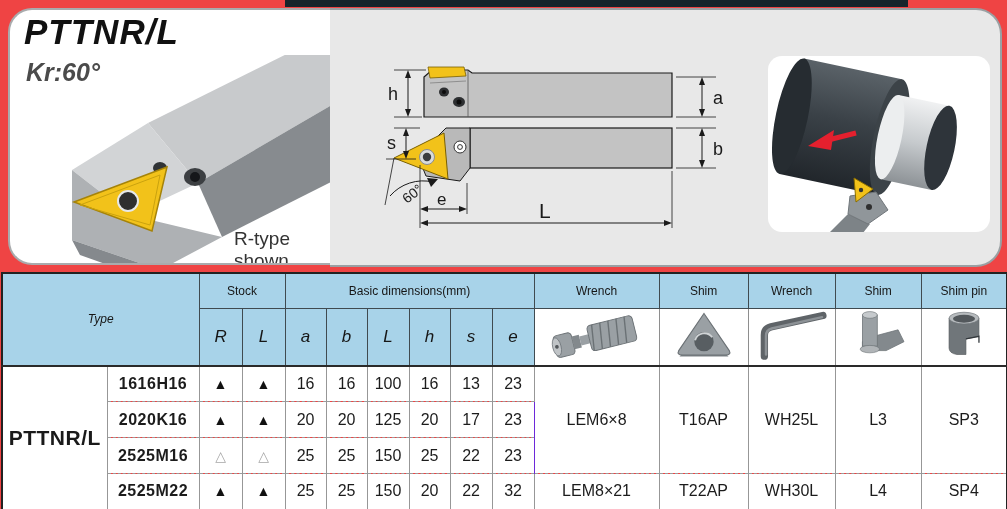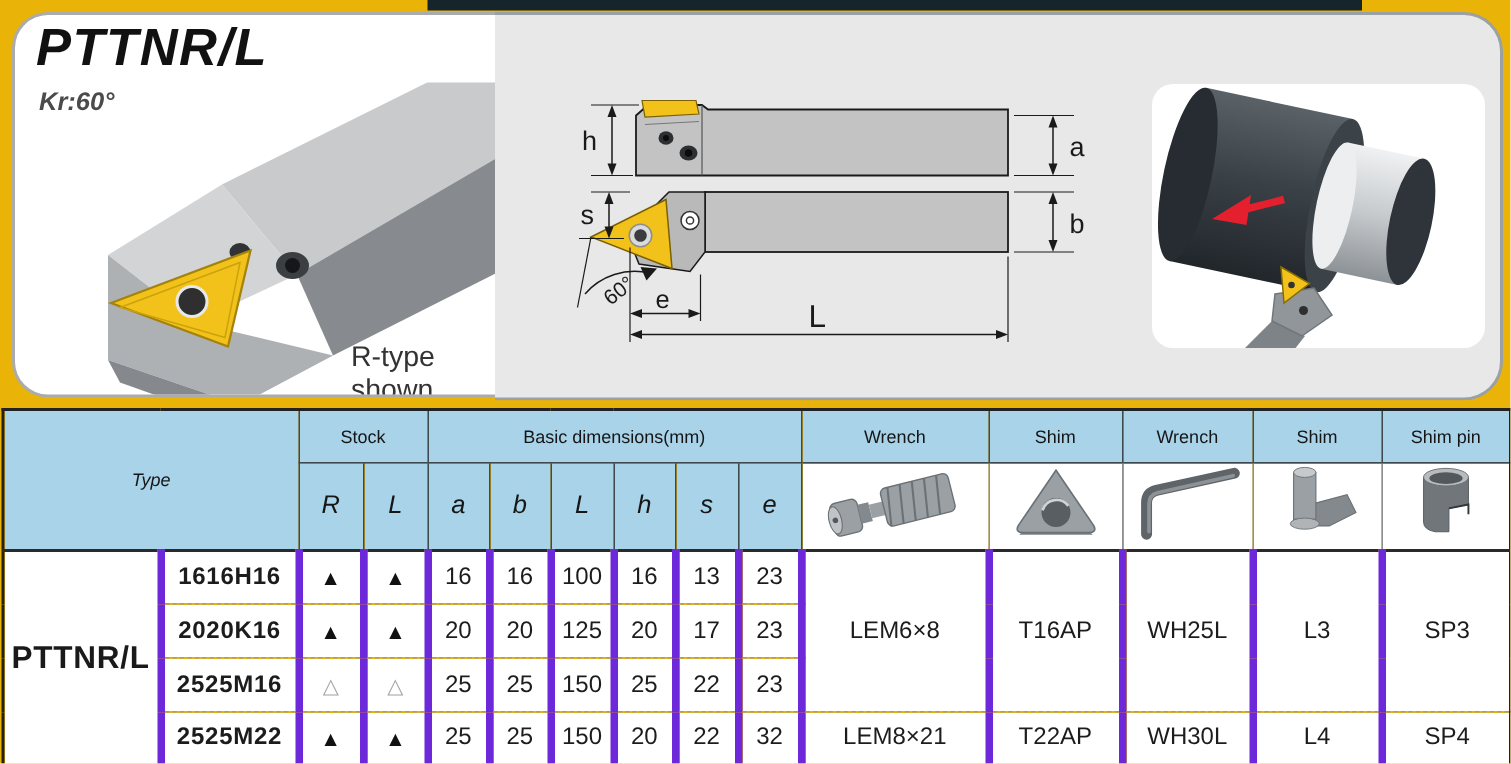--- a/index.html
+++ b/index.html
@@ -1,51 +1,51 @@
 <!DOCTYPE html>
 <html><head>
 <meta charset="utf-8">
 <style>
   html,body{margin:0;padding:0;background:#fff;}
-  .page{position:relative;width:1007px;height:509px;background:#eab308;overflow:hidden;
+  .page{position:relative;width:1007px;height:509px;background:#ef4444;overflow:hidden;
         font-family:"Liberation Sans",sans-serif;color:#1a1a1a;}
 
   
   .dark-bar{position:absolute;left:285px;top:0;width:623px;height:7px;background:#16242b;}
 
   
   .panel{position:absolute;left:330px;top:8px;width:672px;height:259px;background:#e8e8e8;
          border:2px solid #9aa0a3;border-left:none;border-radius:0 26px 26px 0;box-sizing:border-box;}
 
   
   .frame{position:absolute;left:8px;top:8px;width:322px;height:257px;background:#fff;
          border:2px solid #a9abad;border-right:none;border-radius:24px 0 0 24px;
          box-sizing:border-box;overflow:hidden;z-index:2;}
   .title{position:absolute;left:14px;top:2px;font-size:35px;font-weight:bold;font-style:italic;
          color:#111;letter-spacing:1px;}
-  .angle-label{position:absolute;left:16px;top:48px;font-size:17px;font-weight:bold;font-style:italic;
+  .angle-label{position:absolute;left:16px;top:48px;font-size:25px;font-weight:bold;font-style:italic;
          color:#4b4b4b;}
   .rtype-note{position:absolute;left:224px;top:218px;font-size:19px;color:#333;}
 
   .tool-3d{position:absolute;left:0;top:45px;}
   .dim-drawing{position:absolute;left:380px;top:55px;z-index:3;}
   .photo-3d{position:absolute;left:768px;top:56px;z-index:3;}
 
   
   table.spec{position:absolute;left:1px;top:272px;border-collapse:collapse;table-layout:fixed;
              width:1005px;border:2px solid #222;font-size:16px;}
   table.spec td,table.spec th{padding:0;text-align:center;vertical-align:middle;overflow:hidden;}
   tr.hrow1{height:35px;}
   tr.hrow2{height:57px;}
   tr.drow{height:36px;}
   .hd{background:#a8d3e9;border:1px solid #3f4a50;font-weight:normal;color:#161616;font-size:12px;}
   .hd2{background:#a8d3e9;border:1px solid #3f4a50;font-weight:normal;color:#161616;font-size:17px;}
   .icon-cell{background:#fff;border:1px solid #8e8e8e;border-bottom:2px solid #2a2a2a;}
   .under2{border-bottom:2px solid #2a2a2a !important;font-style:italic;}
-  .dcell{border-left:5px solid #6d28d9;border-right:1px solid #979797;font-size:16px;color:#1c1c1c;background:#fff;}
+  .dcell{border-left:1px solid #6d28d9;border-right:1px solid #979797;font-size:16px;color:#1c1c1c;background:#fff;}
   .dash-top{border-top:1px dashed #9b9b9b;}
   .type-name-cell{font-weight:bold;font-size:21px;vertical-align:top;padding-top:7px;letter-spacing:0.5px;background:#fff;
                   border-right:1px solid #979797;}
   .model-cell{font-weight:bold;font-size:16px;letter-spacing:0.5px;}
   .tri{font-size:14px;color:#111;}
   .tri.hollow{color:#a6a6a6;}
   svg text{font-family:"Liberation Sans",sans-serif;}
 </style>
 </head>
 <body>

